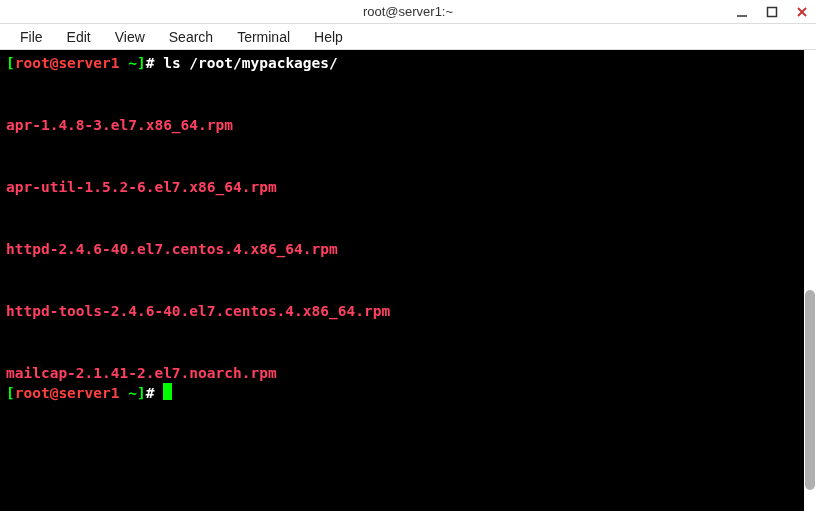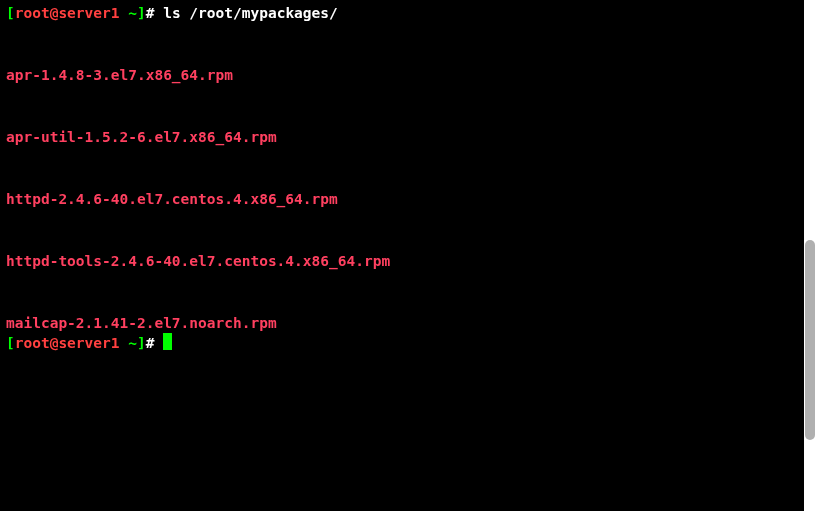--- a/index.html
+++ b/index.html
@@ -118,21 +118,50 @@
       background: #b0b0b0;
       border-radius: 5px;
     }
     .term-line { display: block; }
   </style>
 </head>
 <body>
 
 <div class="window">
 
+  <div class="titlebar">
+    <span class="title-text">root@server1:~</span>
+    <div class="window-controls">
+      <span class="window-control">
+        <svg width="12" height="12" viewBox="0 0 12 12">
+            <line x1="1" y1="10" x2="11" y2="10" stroke="#333" stroke-width="1.5"></line>
+          </svg>
+      </span>
+      <span class="window-control">
+        <svg width="12" height="12" viewBox="0 0 12 12">
+            <rect x="1.5" y="1.5" width="9" height="9" fill="none" stroke="#333" stroke-width="1.5"></rect>
+          </svg>
+      </span>
+      <span class="window-control close">
+        <svg width="12" height="12" viewBox="0 0 12 12">
+            <line x1="2" y1="2" x2="10" y2="10" stroke="#c83030" stroke-width="1.8"></line>
+            <line x1="10" y1="2" x2="2" y2="10" stroke="#c83030" stroke-width="1.8"></line>
+          </svg>
+      </span>
+    </div>
+  </div>
 
+  <div class="menubar">
+    <span class="menu-item">File</span>
+    <span class="menu-item">Edit</span>
+    <span class="menu-item">View</span>
+    <span class="menu-item">Search</span>
+    <span class="menu-item">Terminal</span>
+    <span class="menu-item">Help</span>
+  </div>
 
   <div class="terminal-wrap">
     <div class="terminal"><span class="term-line"><span class="t-prompt-bracket">[</span><span class="t-prompt-user">root@server1</span><span class="t-prompt-bracket"> ~</span><span class="t-prompt-bracket">]</span><span class="t-prompt-hash"># </span><span class="t-cmd">ls /root/mypackages/</span></span><span class="term-line t-file">apr-1.4.8-3.el7.x86_64.rpm</span><span class="term-line t-file">apr-util-1.5.2-6.el7.x86_64.rpm</span><span class="term-line t-file">httpd-2.4.6-40.el7.centos.4.x86_64.rpm</span><span class="term-line t-file">httpd-tools-2.4.6-40.el7.centos.4.x86_64.rpm</span><span class="term-line t-file">mailcap-2.1.41-2.el7.noarch.rpm</span><span class="term-line"><span class="t-prompt-bracket">[</span><span class="t-prompt-user">root@server1</span><span class="t-prompt-bracket"> ~</span><span class="t-prompt-bracket">]</span><span class="t-prompt-hash"># </span><span class="cursor"></span></span></div>
     <div class="scrollbar-track">
       <div class="scrollbar-thumb"></div>
     </div>
   </div>
 
 </div>
 

